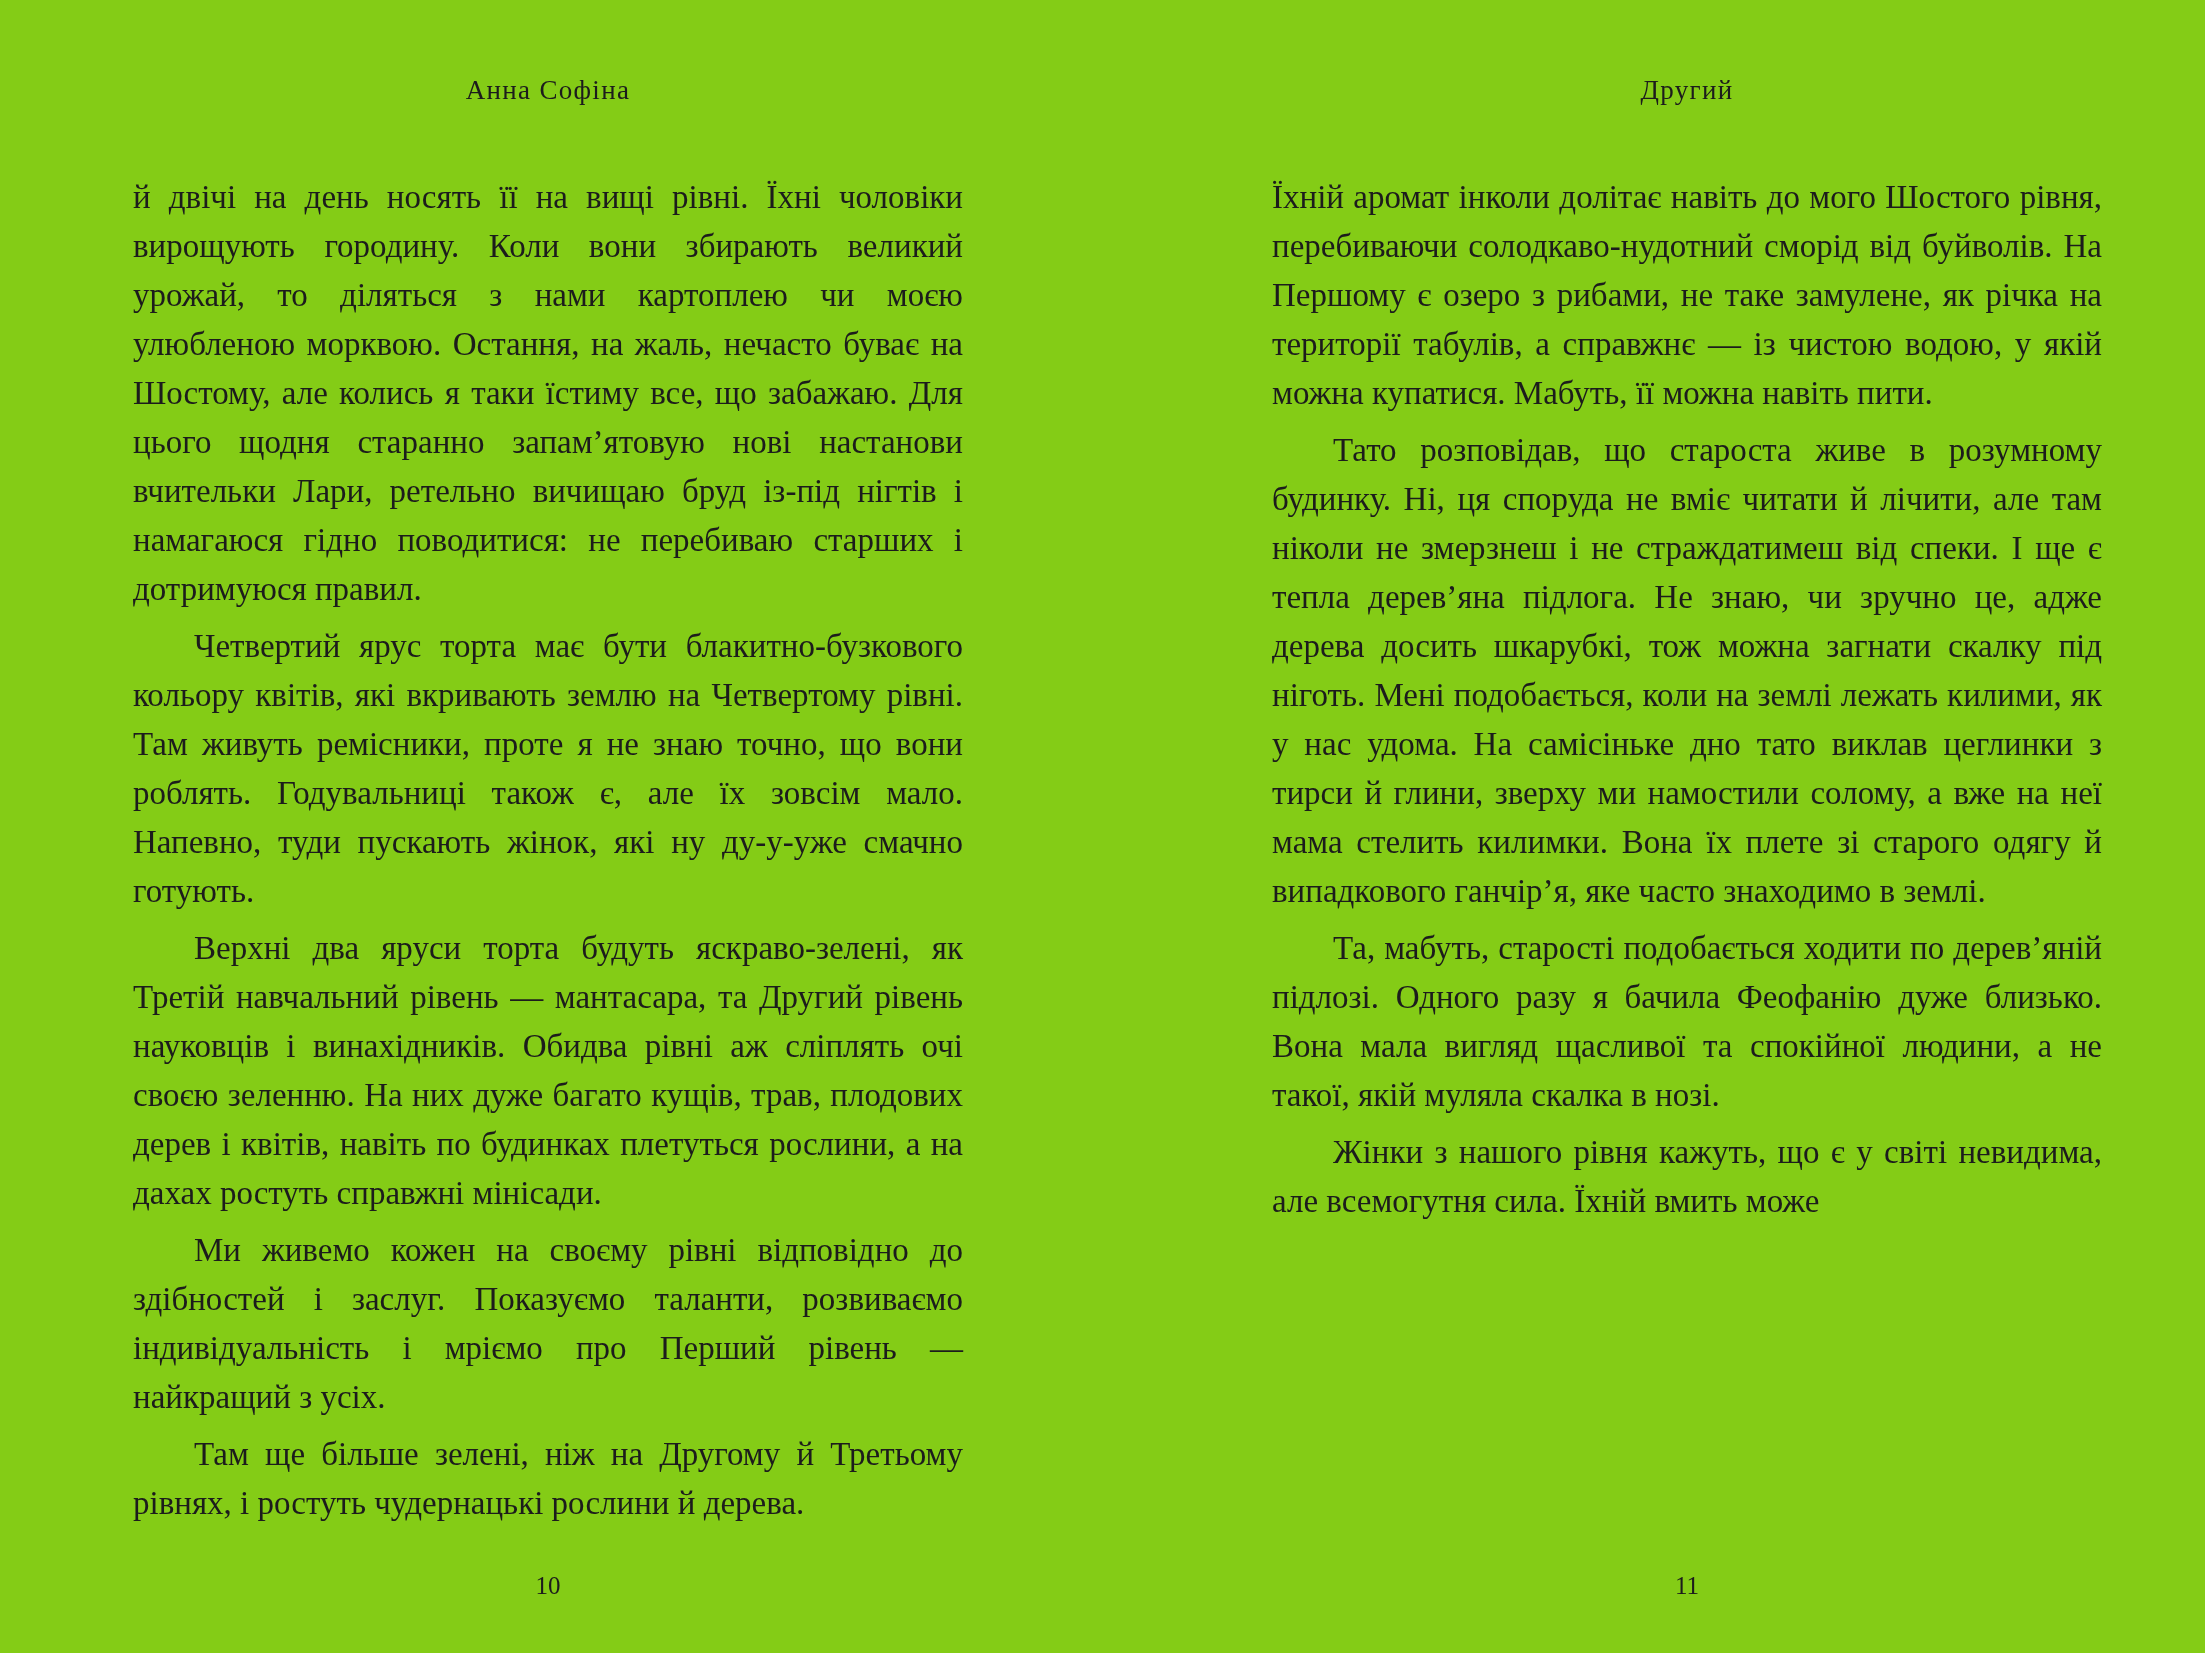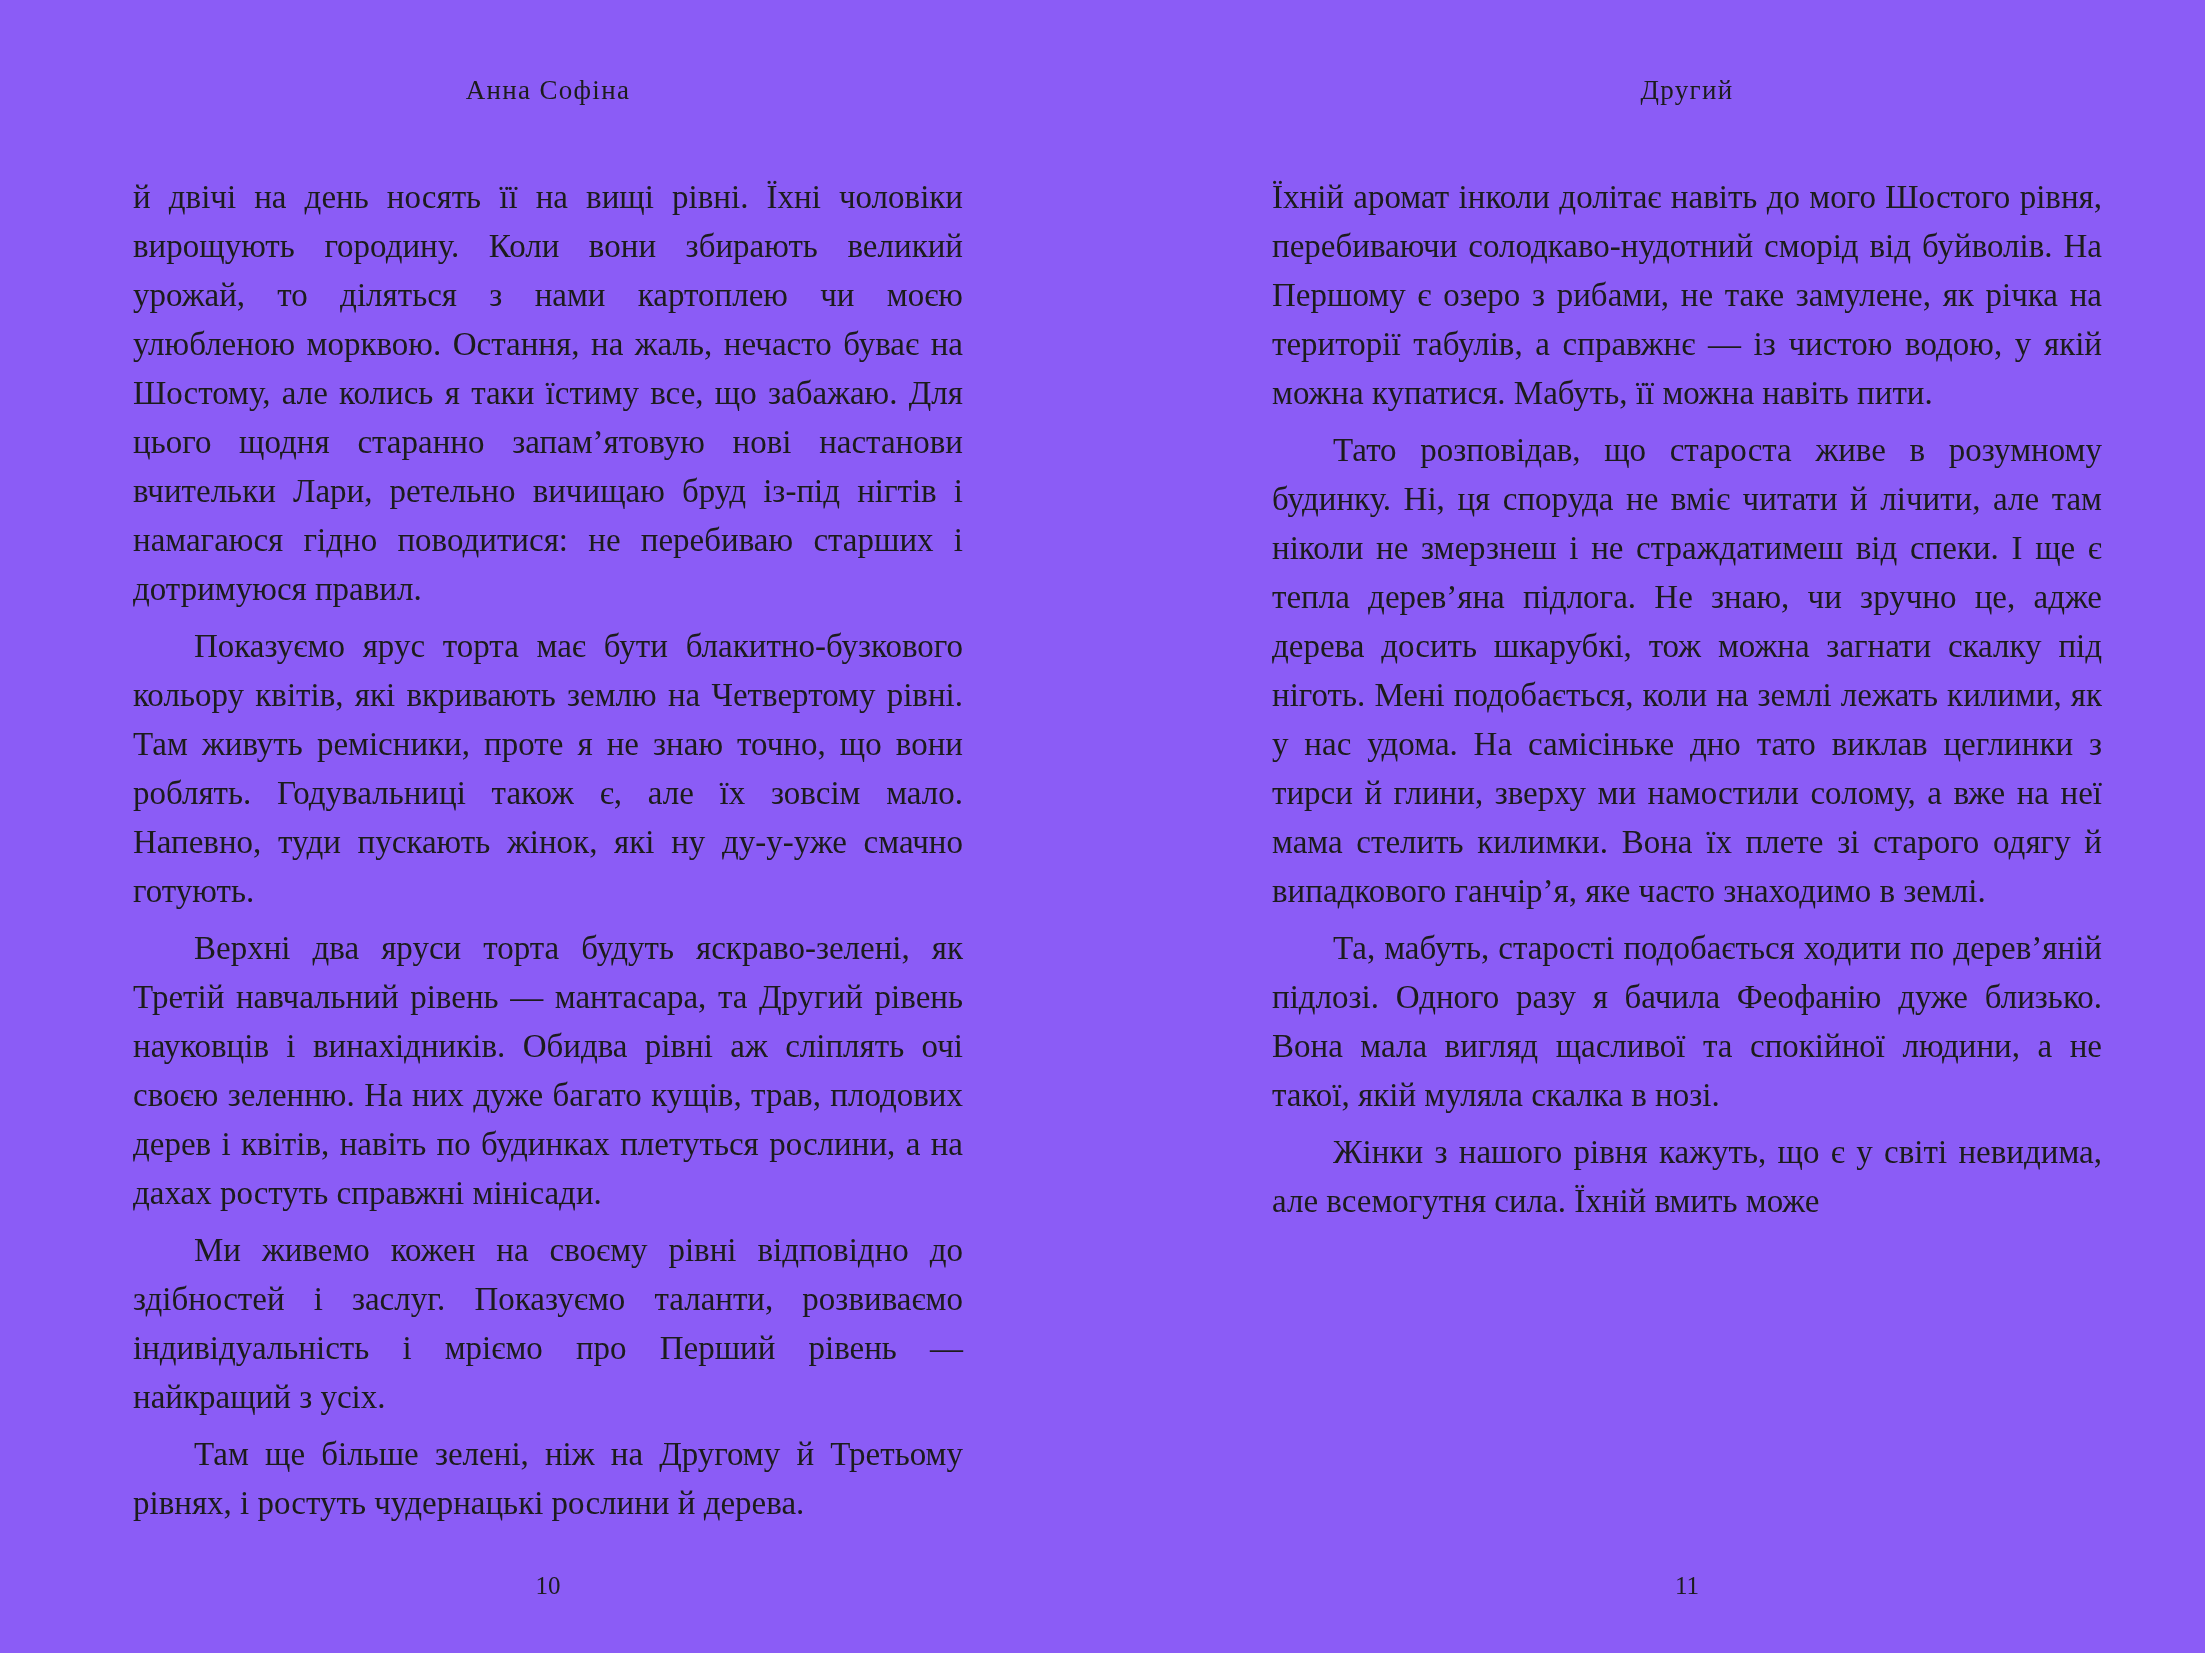--- a/index.html
+++ b/index.html
@@ -4,21 +4,21 @@
 <style>
   html, body {
     margin: 0;
     padding: 0;
     background: #ffffff;
   }
   .spread {
     position: relative;
     width: 2205px;
     height: 1654px;
-    background: #8b5cf6;
+    background: #84cc16;
     font-family: "Liberation Serif", "DejaVu Serif", serif;
     color: #1c1c1c;
     overflow: hidden;
   }
   .page {
     position: absolute;
     top: 0;
     height: 1654px;
   }
   .page-left  { left: 125px;  width: 846px; }
@@ -64,21 +64,21 @@
 </style>
 </head>
 <body>
 
 <div class="spread">
 
   <section class="page page-left">
     <div class="running-head">Анна Софіна</div>
     <div class="text-block">
       <p class="para">й двічі на день носять її на вищі рівні. Їхні чоловіки вирощують городину. Коли вони збирають великий урожай, то діляться з нами картоплею чи моєю улюбленою морквою. Остання, на жаль, нечасто буває на Шостому, але колись я таки їстиму все, що забажаю. Для цього щодня старанно запам’ятовую нові настанови вчительки Лари, ретельно вичищаю бруд із-під нігтів і намагаюся гідно поводитися: не перебиваю старших і дотримуюся правил.</p>
-      <p class="para indent">Показуємо ярус торта має бути блакитно-бузкового кольору квітів, які вкривають землю на Четвертому рівні. Там живуть ремісники, проте я не знаю точно, що вони роблять. Годувальниці також є, але їх зовсім мало. Напевно, туди пускають жінок, які ну ду-у-уже смачно готують.</p>
+      <p class="para indent">Четвертий ярус торта має бути блакитно-бузкового кольору квітів, які вкривають землю на Четвертому рівні. Там живуть ремісники, проте я не знаю точно, що вони роблять. Годувальниці також є, але їх зовсім мало. Напевно, туди пускають жінок, які ну ду-у-уже смачно готують.</p>
       <p class="para indent">Верхні два яруси торта будуть яскраво-зелені, як Третій навчальний рівень — мантасара, та Другий рівень науковців і винахідників. Обидва рівні аж сліплять очі своєю зеленню. На них дуже багато кущів, трав, плодових дерев і квітів, навіть по будинках плетуться рослини, а на дахах ростуть справжні мінісади.</p>
       <p class="para indent">Ми живемо кожен на своєму рівні відповідно до здібностей і заслуг. Показуємо таланти, розвиваємо індивідуальність і мріємо про Перший рівень — найкращий з усіх.</p>
       <p class="para indent">Там ще більше зелені, ніж на Другому й Третьому рівнях, і ростуть чудернацькі рослини й дерева.</p>
     </div>
     <div class="folio">10</div>
   </section>
 
   <section class="page page-right">
     <div class="running-head">Другий</div>
     <div class="text-block">

